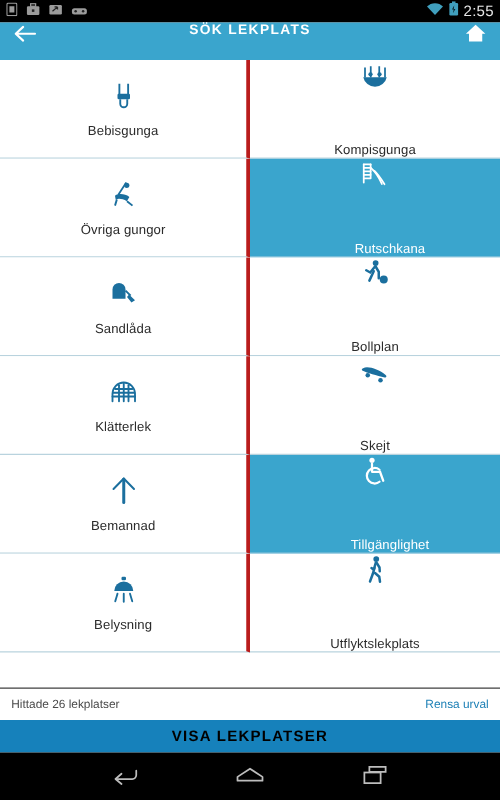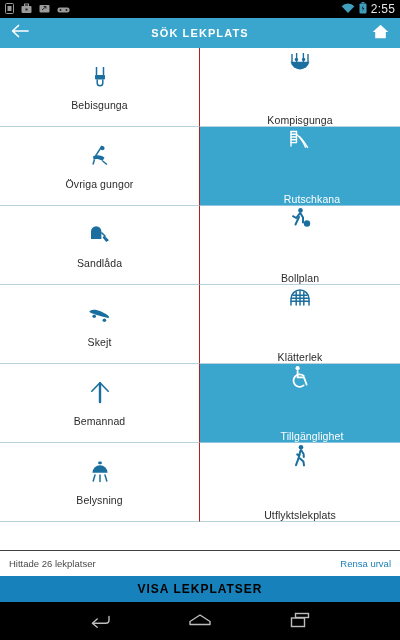--- a/index.html
+++ b/index.html
@@ -17,21 +17,21 @@
     color:#c8c8c8;
   }
   .sb-left{ display:flex; align-items:center; gap:7px; }
   .sb-right{ margin-left:auto; display:flex; align-items:center; gap:4px; }
   .sb-ico{ display:block; opacity:.82; }
   .sb-clock{ font-size:12px; color:#e6e6e6; letter-spacing:.2px; line-height:1; }
 
   
   .actionbar{
     flex:0 0 30px; height:30px; background:#3aa5cd;
-    display:flex; align-items:center; position:relative;
+    display:flex; position:relative;
     padding:0 9px;
   }
   .actionbar .ab-title{
     position:absolute; left:0; right:0; text-align:center;
     color:#fff; font-size:11px; font-weight:bold; letter-spacing:1.1px;
     pointer-events:none;
   }
   .ab-btn{ width:22px; height:22px; display:flex; align-items:center; justify-content:center; position:relative; z-index:2; cursor:pointer; }
   .ab-home{ margin-left:auto; }
 
@@ -39,21 +39,21 @@
   .grid{
     flex:1 1 auto;
     display:grid;
     grid-template-columns:1fr 1fr;
     grid-template-rows:repeat(6, 1fr);
     background:#ffffff;
   }
   .cell{
     display:flex; flex-direction:column; align-items:center; justify-content:center;
     gap:9px;
-    border-right:1px solid #b91c1c;
+    border-right:3px solid #b91c1c;
     border-bottom:1px solid #b9d3de;
     background:#ffffff;
     cursor:pointer;
     position:relative;
   }
   .cell:nth-child(2n){ border-right:none;gap:40px; }
   .cell .c-label{
     font-size:10.5px; color:#2b2b2b; letter-spacing:.1px; text-align:center;
   }
   .cell .c-ico{ width:26px; height:26px; display:flex; align-items:center; justify-content:center; }
@@ -242,47 +242,47 @@
             <path d="M11 10 L7.5 17.5" stroke="#1b6f9e" stroke-width="2" fill="none" stroke-linecap="round"></path>
             <circle cx="19" cy="16.5" r="3.2" fill="#1b6f9e"></circle>
           </svg>
       </span>
       <span class="c-label">Bollplan</span>
     </div>
 
     <div class="cell">
       <span class="c-ico">
         <svg width="26" height="22" viewBox="0 0 26 22">
-            <path d="M3.5 7.5 C7.5 5.5 16 8.5 21.5 13 C22.6 13.9 22.2 15.2 20.8 14.9 C14.5 13.6 6.5 11.2 3.2 9.6 C2 9 2.3 8.1 3.5 7.5 Z" fill="#1b6f9e"></path>
-            <circle cx="7.2" cy="13.2" r="1.8" fill="#1b6f9e"></circle>
-            <circle cx="17.4" cy="17.2" r="1.8" fill="#1b6f9e"></circle>
-          </svg>
-      </span>
-      <span class="c-label">Skejt</span>
-    </div>
-
-    <div class="cell">
-      <span class="c-ico">
-        <svg width="26" height="22" viewBox="0 0 26 22">
             <g fill="none" stroke="#1b6f9e" stroke-width="1.5" stroke-linecap="round">
               <path d="M4 18 L4 12 A9 9 0 0 1 22 12 L22 18"></path>
               <path d="M6.1 8.2 L19.9 8.2"></path>
               <path d="M4.4 11.2 L21.6 11.2"></path>
               <path d="M4 14.2 L22 14.2"></path>
               <path d="M9.2 5.1 L9.2 18"></path>
               <path d="M13 4 L13 18"></path>
               <path d="M16.8 5.1 L16.8 18"></path>
             </g>
           </svg>
       </span>
       <span class="c-label">Klätterlek</span>
     </div>
 
     <div class="cell">
       <span class="c-ico">
+        <svg width="26" height="22" viewBox="0 0 26 22">
+            <path d="M3.5 7.5 C7.5 5.5 16 8.5 21.5 13 C22.6 13.9 22.2 15.2 20.8 14.9 C14.5 13.6 6.5 11.2 3.2 9.6 C2 9 2.3 8.1 3.5 7.5 Z" fill="#1b6f9e"></path>
+            <circle cx="7.2" cy="13.2" r="1.8" fill="#1b6f9e"></circle>
+            <circle cx="17.4" cy="17.2" r="1.8" fill="#1b6f9e"></circle>
+          </svg>
+      </span>
+      <span class="c-label">Skejt</span>
+    </div>
+
+    <div class="cell">
+      <span class="c-ico">
         <svg width="22" height="24" viewBox="0 0 22 24">
             <path d="M11 2.2 L11 21" stroke="#1b6f9e" stroke-width="2.4" fill="none" stroke-linecap="round"></path>
             <path d="M2.8 10.2 L11 1.8 L19.2 10.2" stroke="#1b6f9e" stroke-width="1.6" fill="none" stroke-linecap="round" stroke-linejoin="round"></path>
           </svg>
       </span>
       <span class="c-label">Bemannad</span>
     </div>
 
     <div class="cell selected">
       <span class="c-ico">

